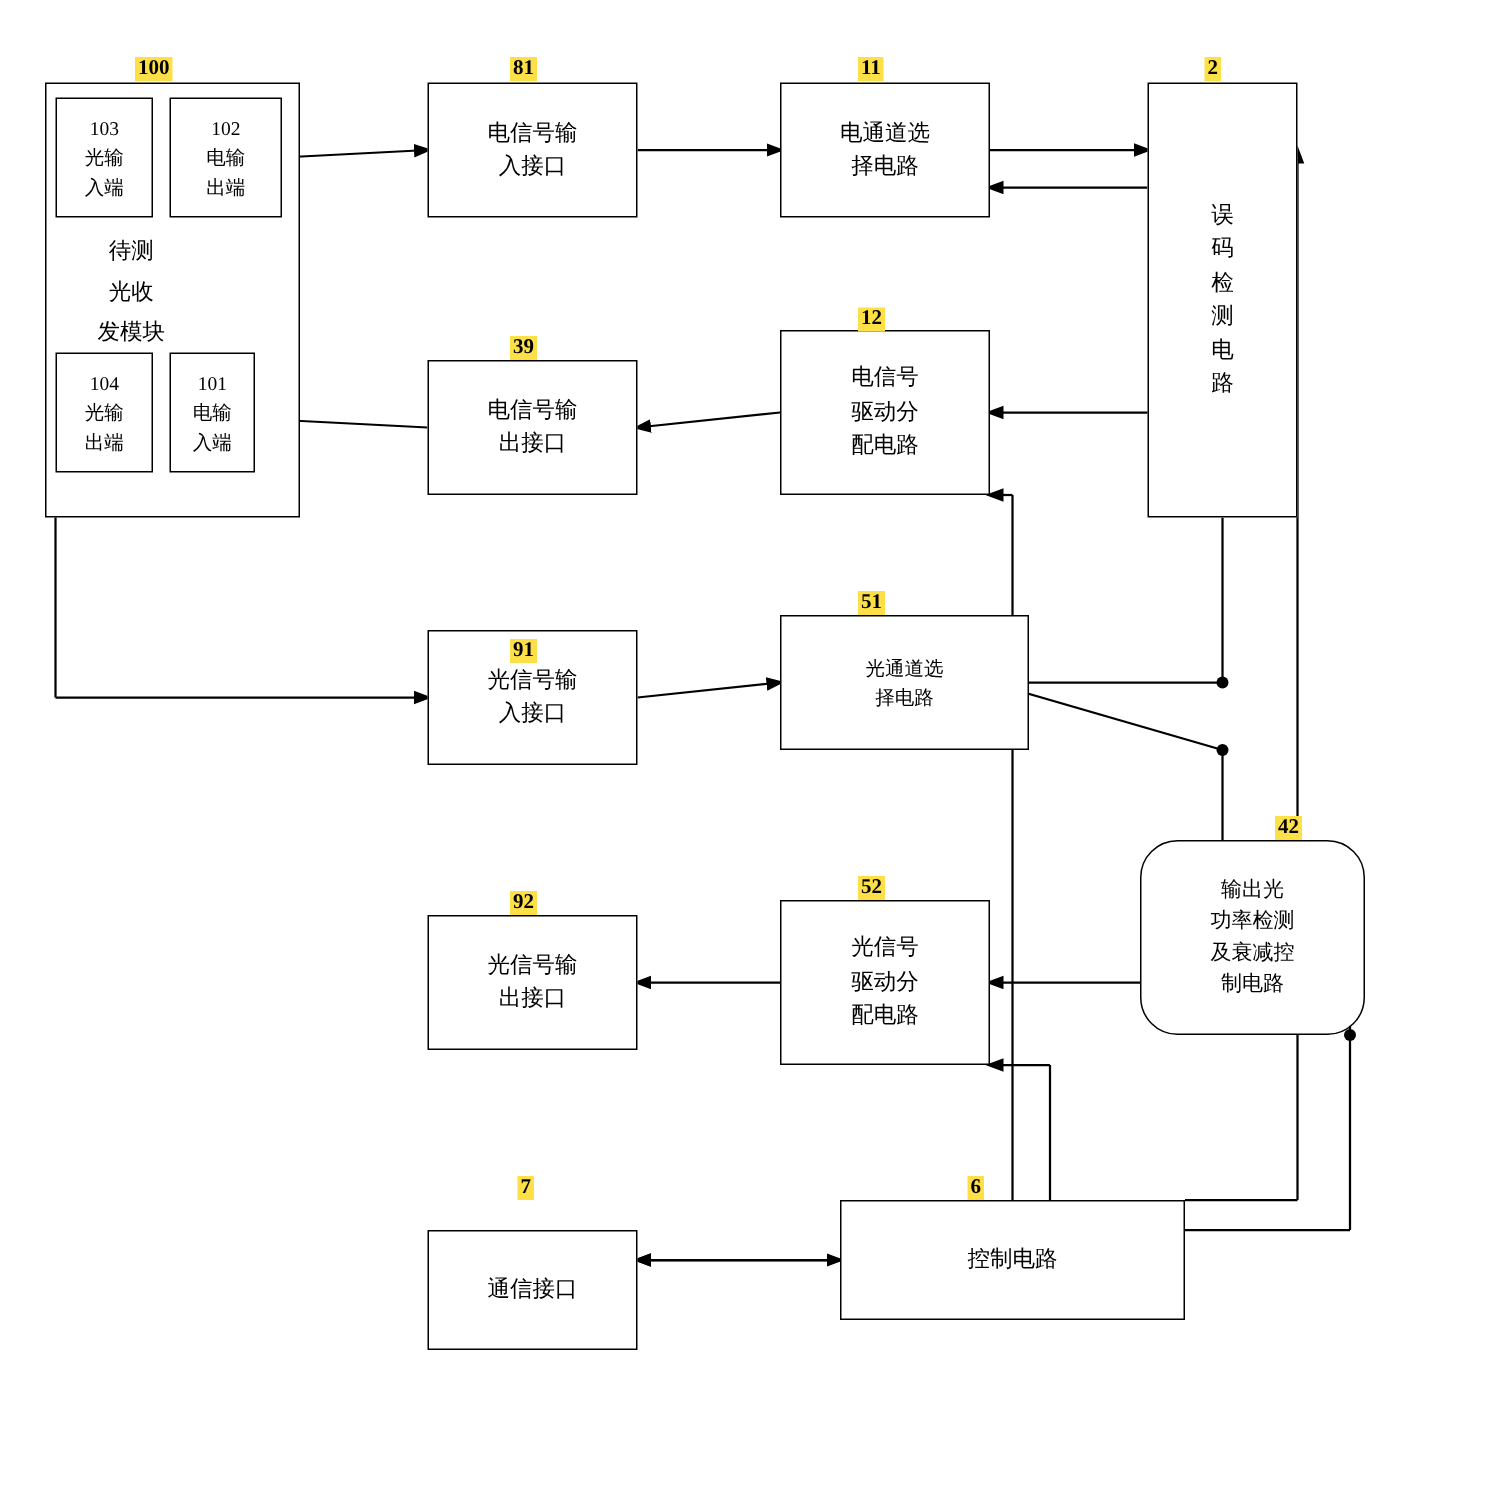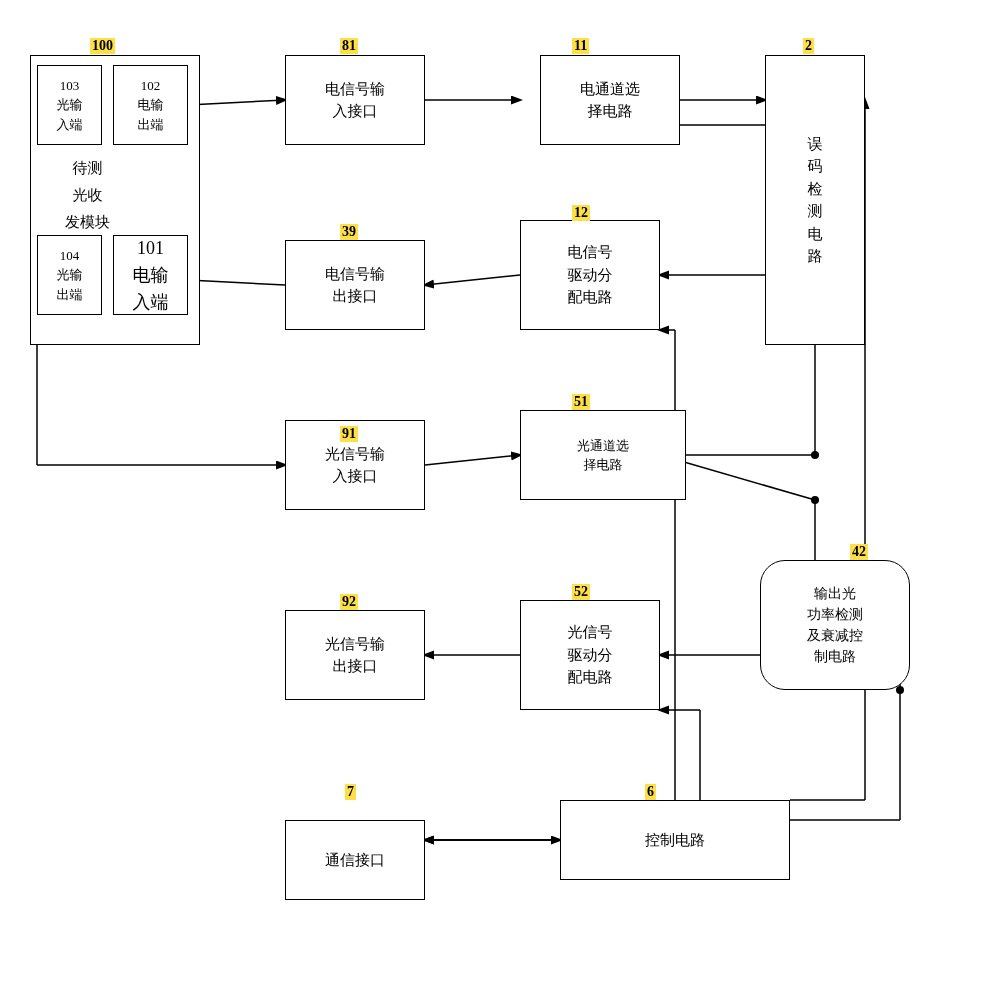--- a/index.html
+++ b/index.html
@@ -126,21 +126,21 @@
   </div>
 
   <div class="box" style="left:113px;top:65px;width:75px;height:80px;font-size:13px;">
     <span>102<br>电输<br>出端</span>
   </div>
 
   <div class="box" style="left:37px;top:235px;width:65px;height:80px;font-size:13px;">
     <span>104<br>光输<br>出端</span>
   </div>
 
-  <div class="box" style="left:113px;top:235px;width:75px;height:80px;font-size:18px;">
+  <div class="box" style="left:113px;top:235px;width:57px;height:80px;font-size:13px;">
     <span>101<br>电输<br>入端</span>
   </div>
 
   <div class="box-label" style="left:90px;top:38px;">100</div>
 
   <div class="box" style="left:285px;top:55px;width:140px;height:90px;font-size:15px;">
     <span>电信号输<br>入接口</span>
   </div>
   <div class="box-label" style="left:340px;top:38px;">81</div>
 
@@ -157,21 +157,21 @@
   <div class="box" style="left:285px;top:610px;width:140px;height:90px;font-size:15px;">
     <span>光信号输<br>出接口</span>
   </div>
   <div class="box-label" style="left:340px;top:594px;">92</div>
 
   <div class="box" style="left:285px;top:820px;width:140px;height:80px;font-size:15px;">
     <span>通信接口</span>
   </div>
   <div class="box-label" style="left:345px;top:784px;">7</div>
 
-  <div class="box" style="left:540px;top:55px;width:140px;height:90px;font-size:15px;text-align:center;">
+  <div class="box" style="left:520px;top:55px;width:140px;height:90px;font-size:15px;text-align:center;">
     <span>电通道选<br>择电路</span>
   </div>
   <div class="box-label" style="left:572px;top:38px;">11</div>
 
   <div class="box" style="left:520px;top:220px;width:140px;height:110px;font-size:15px;">
     <span>电信号<br>驱动分<br>配电路</span>
   </div>
   <div class="box-label" style="left:572px;top:205px;">12</div>
 
   <div class="box" style="left:520px;top:410px;width:166px;height:90px;font-size:13px;">

